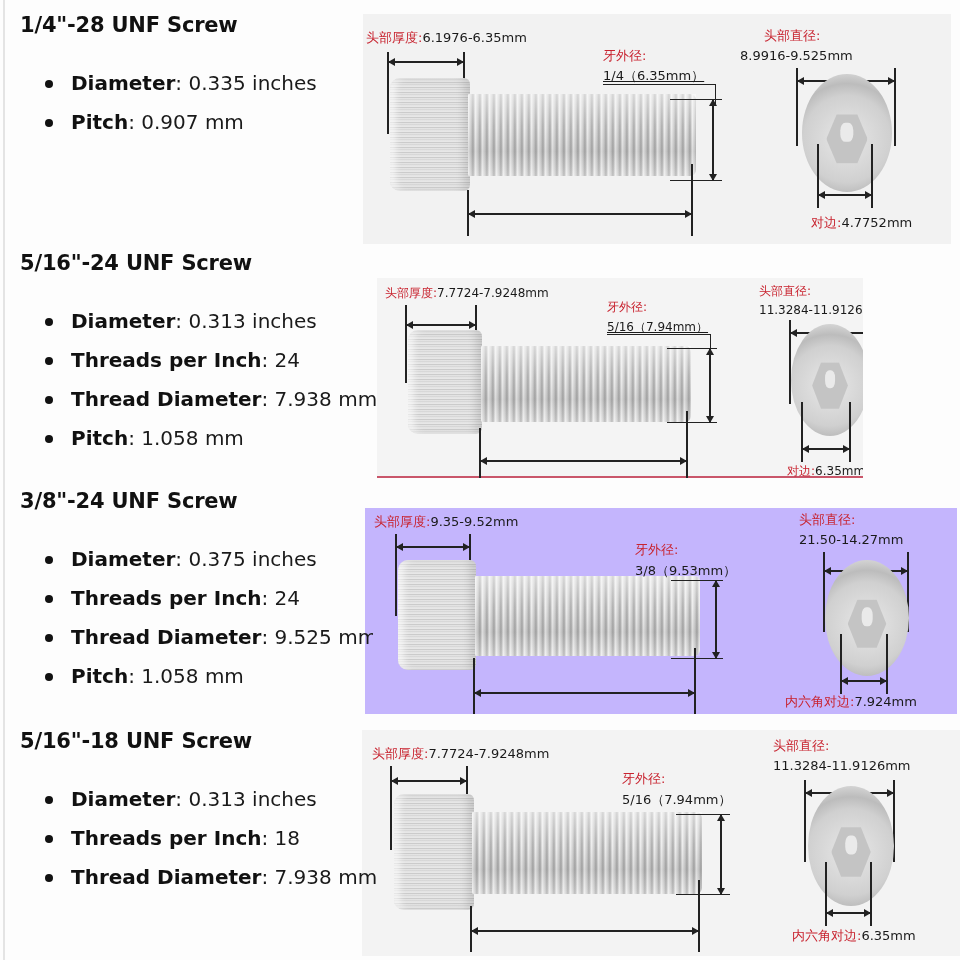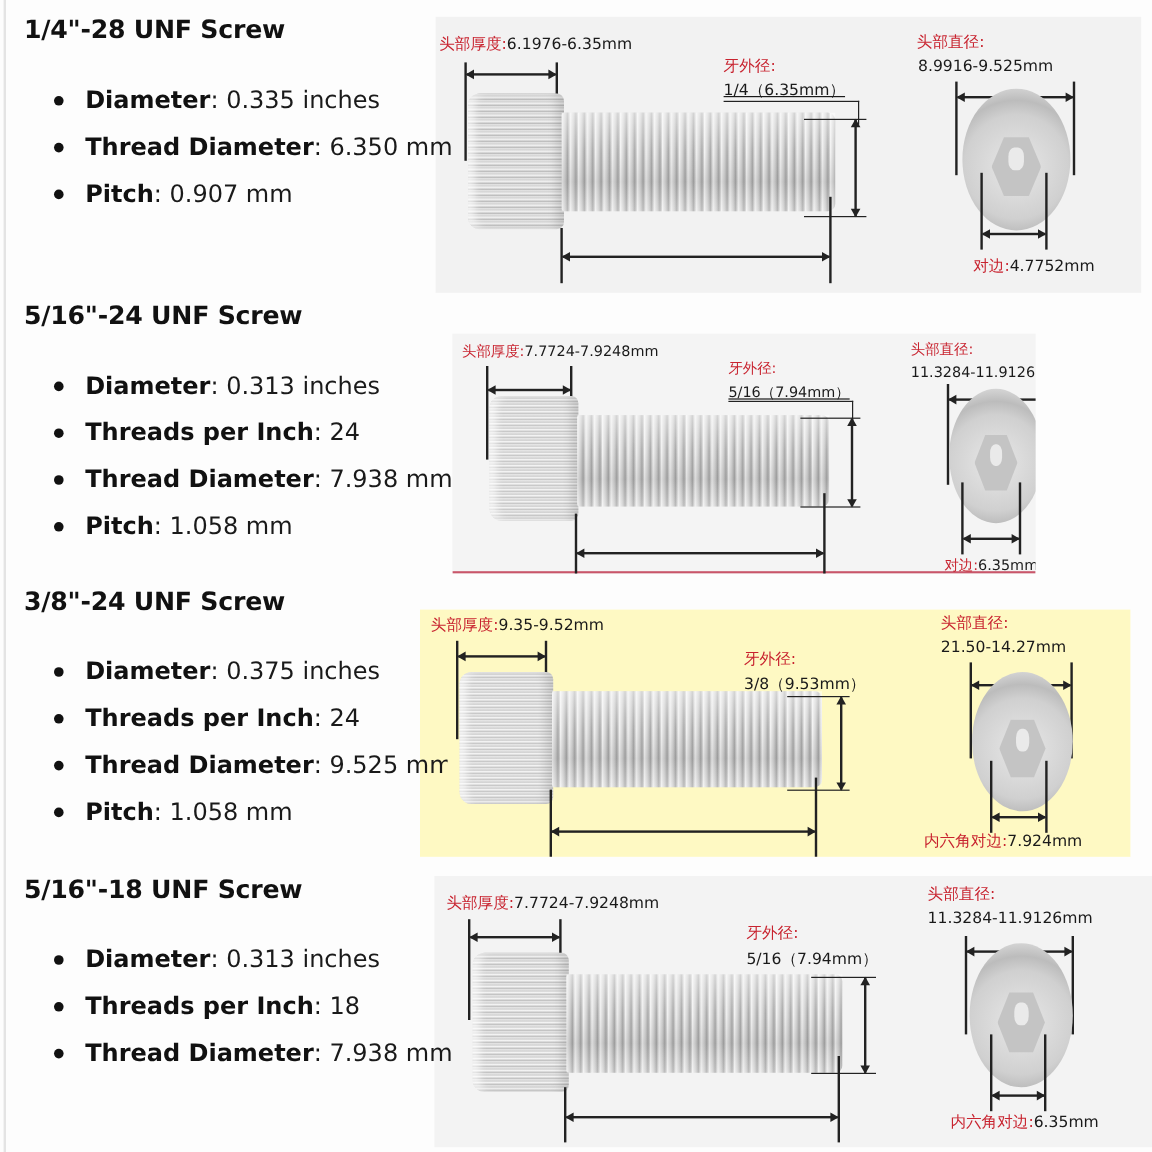--- a/index.html
+++ b/index.html
@@ -63,37 +63,36 @@
     <div class="ln" style="left:328px; top:150px; width:2px; height:72px;"></div>
     <div class="arr-h" style="left:106px; top:199px; width:222px;"></div>
     <span class="lbl red" style="left:240px; top:34px;">牙外径:</span>
     <span class="lbl" style="left:240px; top:54px; text-decoration:underline;">1/4（6.35mm）</span>
     <div class="ln" style="left:240px; top:70px; width:113px; height:1px;"></div>
     <div class="ln" style="left:352px; top:70px; width:1px; height:20px;"></div>
     <div class="ln" style="left:307px; top:85px; width:52px; height:1px;"></div>
     <div class="ln" style="left:307px; top:166px; width:52px; height:1px;"></div>
     <div class="arr-v" style="left:349px; top:86px; height:80px;"></div>
     <span class="lbl red" style="left:401px; top:14px;">头部直径:</span>
-    <span class="lbl" style="left:402px; top:34px;">8.9916-9.525mm</span>
+    <span class="lbl" style="left:377px; top:34px;">8.9916-9.525mm</span>
     <div class="ln" style="left:433px; top:54px; width:2px; height:78px;"></div>
     <div class="ln" style="left:531px; top:54px; width:2px; height:78px;"></div>
     <div class="arr-h" style="left:435px; top:66px; width:96px;"></div>
     <div class="endview" style="left:439px; top:60px; width:90px; height:118px;">
         <div class="hex"></div>
       </div>
     <div class="ln" style="left:454px; top:130px; width:2px; height:64px;"></div>
     <div class="ln" style="left:508px; top:130px; width:2px; height:64px;"></div>
     <div class="arr-h" style="left:456px; top:180px; width:52px;"></div>
     <span class="lbl" style="left:448px; top:201px;"><span class="red">对边:</span><span>4.7752mm</span></span>
   </div>
   <div class="spec" style="top:0px;">
     <h2>1/4"-28 UNF Screw</h2>
     <ul>
       <li><span class="dot"></span><span class="k">Diameter</span><span class="v">: 0.335 inches</span></li>
-      <li><span class="dot"></span><span class="k">Thread Diameter</span><span class="v">: 6.350 mm</span></li>
       <li><span class="dot"></span><span class="k">Pitch</span><span class="v">: 0.907 mm</span></li>
     </ul>
   </div>
 </div>
 
 <div class="section" style="top:248px; height:238px;">
   <div class="photo" style="left:377px; top:30px; width:486px; height:200px; background:#f4f4f4;">
     <div class="redline"></div>
     <span class="lbl" style="left:8px; top:8px; font-size:12px;"><span class="red">头部厚度:</span><span>7.7724-7.9248mm</span></span>
     <div class="ln" style="left:28px; top:27px; width:2px; height:78px;"></div>
@@ -129,21 +128,21 @@
     <ul>
       <li><span class="dot"></span><span class="k">Diameter</span><span class="v">: 0.313 inches</span></li>
       <li><span class="dot"></span><span class="k">Threads per Inch</span><span class="v">: 24</span></li>
       <li><span class="dot"></span><span class="k">Thread Diameter</span><span class="v">: 7.938 mm</span></li>
       <li><span class="dot"></span><span class="k">Pitch</span><span class="v">: 1.058 mm</span></li>
     </ul>
   </div>
 </div>
 
 <div class="section" style="top:486px; height:236px;">
-  <div class="photo" style="left:350px; top:22px; width:592px; height:206px; background:#fef9c3;">
+  <div class="photo" style="left:365px; top:22px; width:592px; height:206px; background:#c4b5fd;">
     <span class="lbl" style="left:9px; top:6px;"><span class="red">头部厚度:</span><span>9.35-9.52mm</span></span>
     <div class="ln" style="left:30px; top:26px; width:2px; height:82px;"></div>
     <div class="ln" style="left:104px; top:26px; width:2px; height:82px;"></div>
     <div class="arr-h" style="left:32px; top:38px; width:72px;"></div>
     <div class="head" style="left:33px; top:52px; width:78px; height:110px;"></div>
     <div class="shank" style="left:110px; top:68px; width:225px; height:80px;"></div>
     <div class="ln" style="left:108px; top:150px; width:2px; height:58px;"></div>
     <div class="ln" style="left:329px; top:140px; width:2px; height:68px;"></div>
     <div class="arr-h" style="left:110px; top:184px; width:219px;"></div>
     <span class="lbl red" style="left:270px; top:34px;">牙外径:</span>

